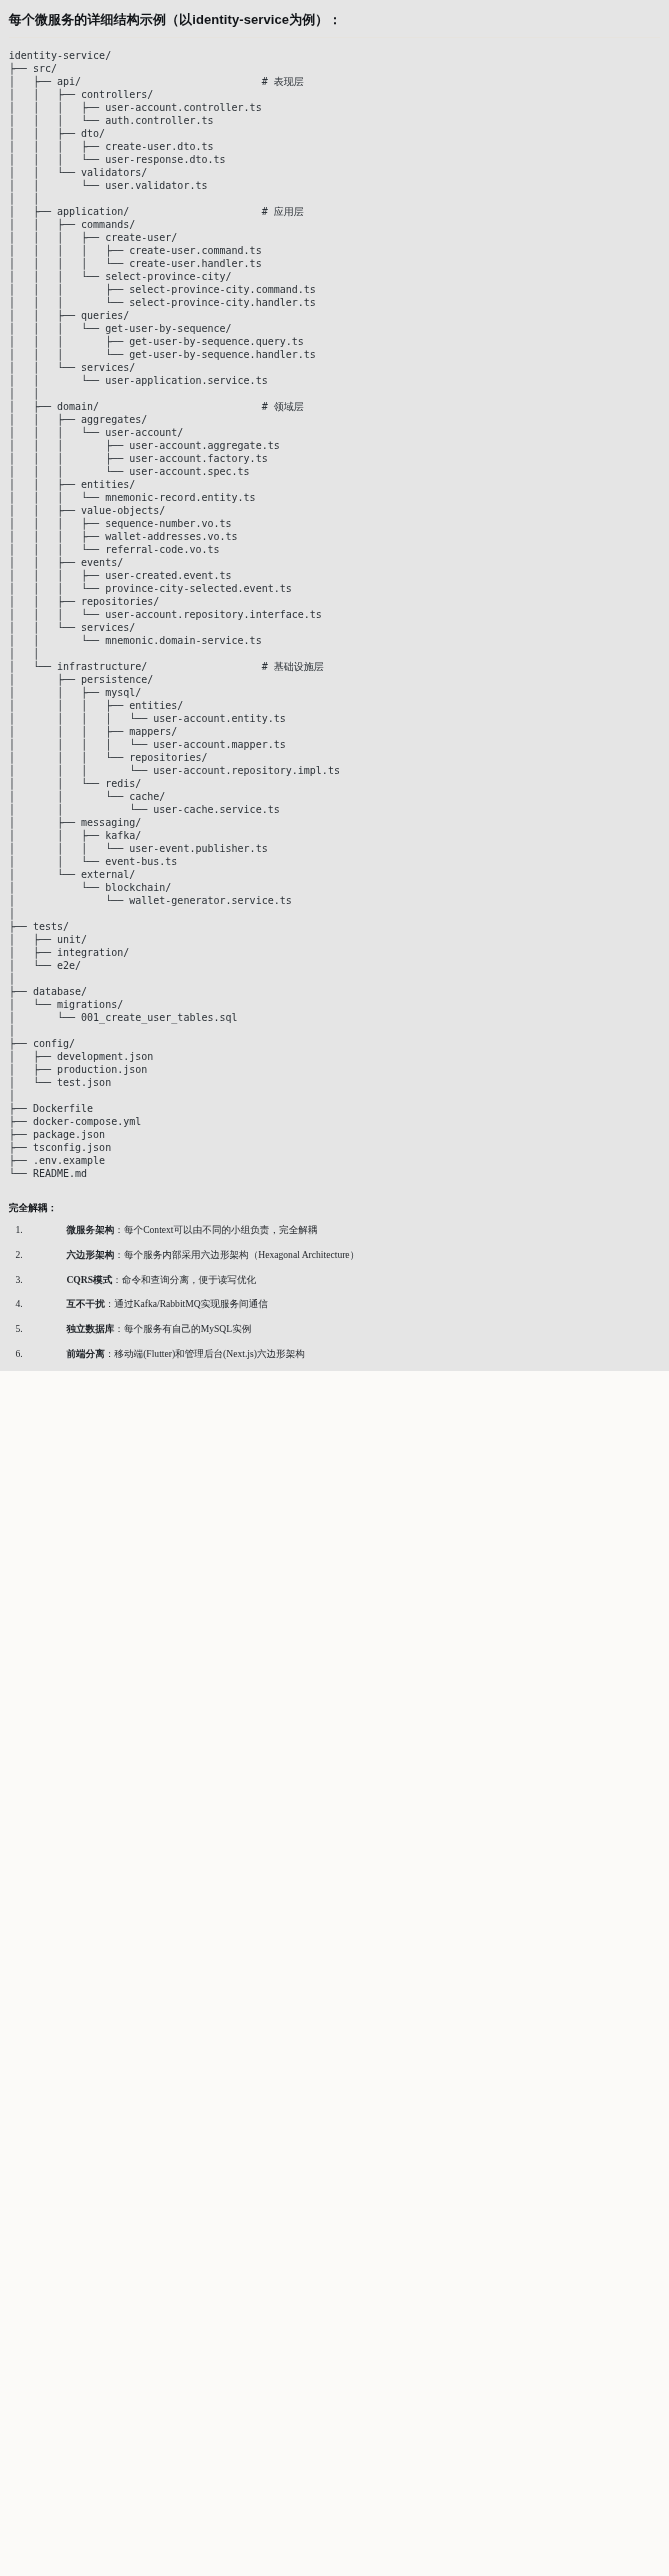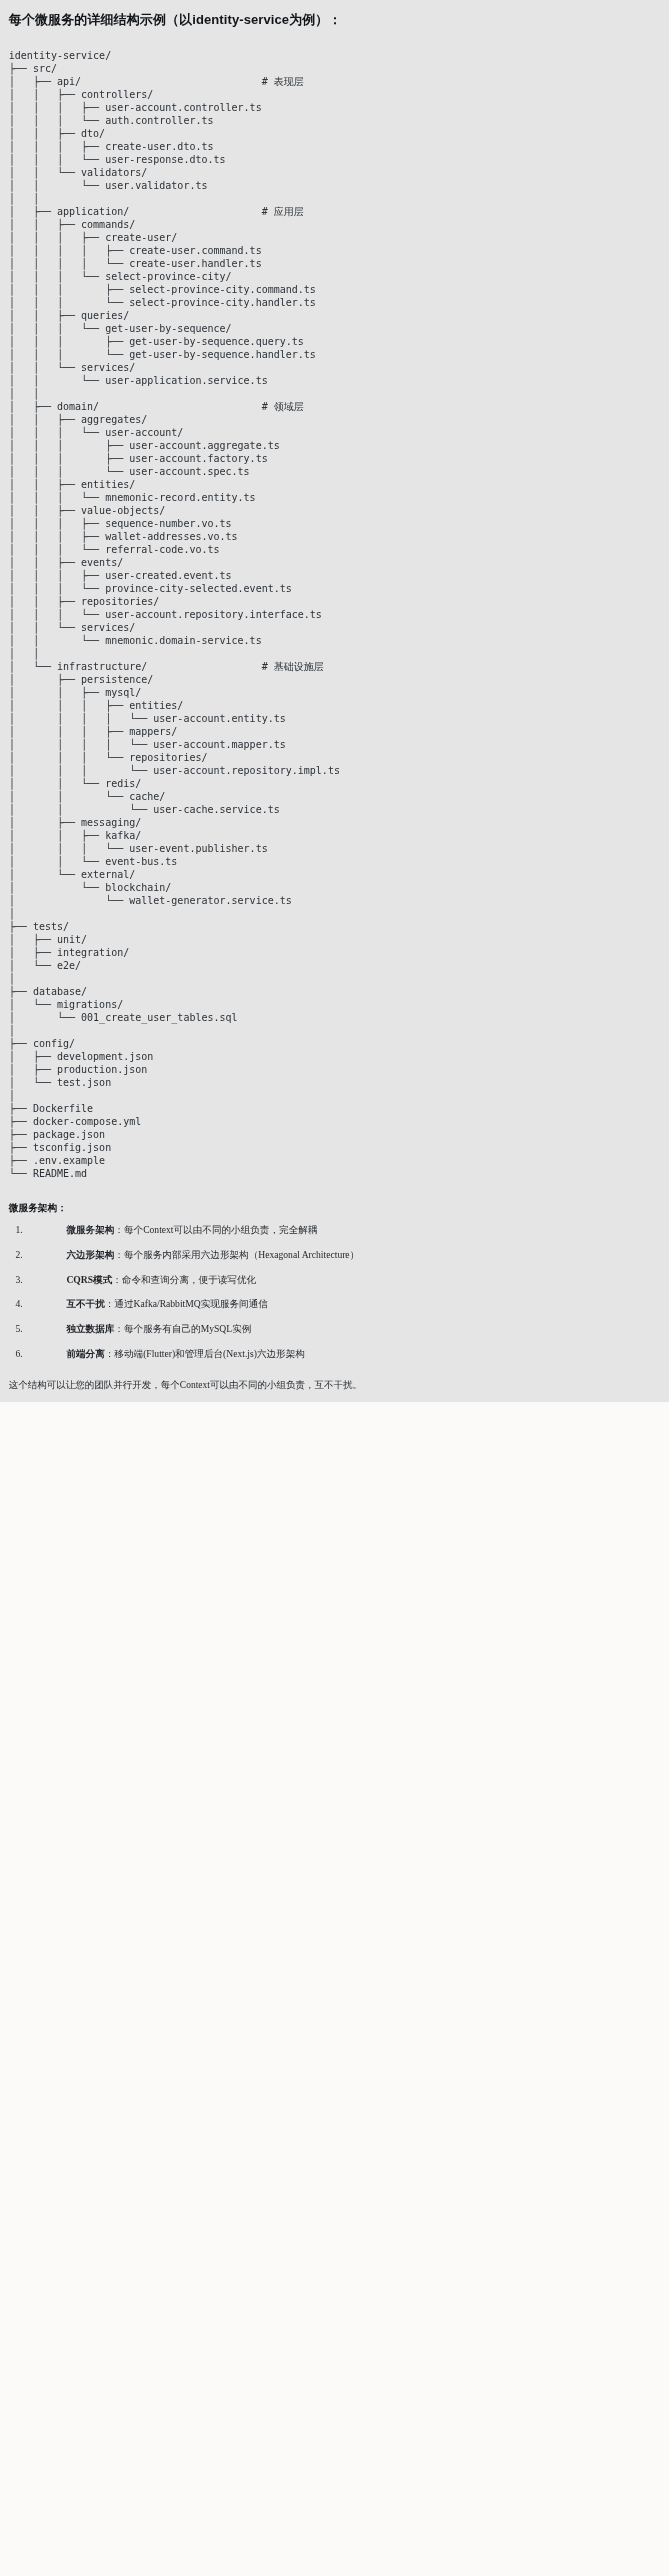--- a/index.html
+++ b/index.html
@@ -174,21 +174,21 @@
 │   └── test.json
 │
 ├── Dockerfile
 ├── docker-compose.yml
 ├── package.json
 ├── tsconfig.json
 ├── .env.example
 └── README.md</pre>
   </div>
 
-  <h3 class="section-title">微服务架构：</h3>
+  <h3 class="section-title">完全解耦：</h3>
 
   <ol class="keypoints">
     <li>
       <span class="kp-term">微服务架构</span><span>：</span><span>每个Context可以由不同的小组负责，完全解耦</span>
     </li>
     <li>
       <span class="kp-term">六边形架构</span><span>：</span><span>每个服务内部采用六边形架构（Hexagonal Architecture）</span>
     </li>
     <li>
       <span class="kp-term">CQRS模式</span><span>：</span><span>命令和查询分离，便于读写优化</span>
@@ -197,16 +197,15 @@
       <span class="kp-term">互不干扰</span><span>：</span><span>通过Kafka/RabbitMQ实现服务间通信</span>
     </li>
     <li>
       <span class="kp-term">独立数据库</span><span>：</span><span>每个服务有自己的MySQL实例</span>
     </li>
     <li>
       <span class="kp-term">前端分离</span><span>：</span><span>移动端(Flutter)和管理后台(Next.js)六边形架构</span>
     </li>
   </ol>
 
-  <p class="closing">这个结构可以让您的团队并行开发，每个Context可以由不同的小组负责，互不干扰。</p>
 
 </div>
 
 
 </body></html>

